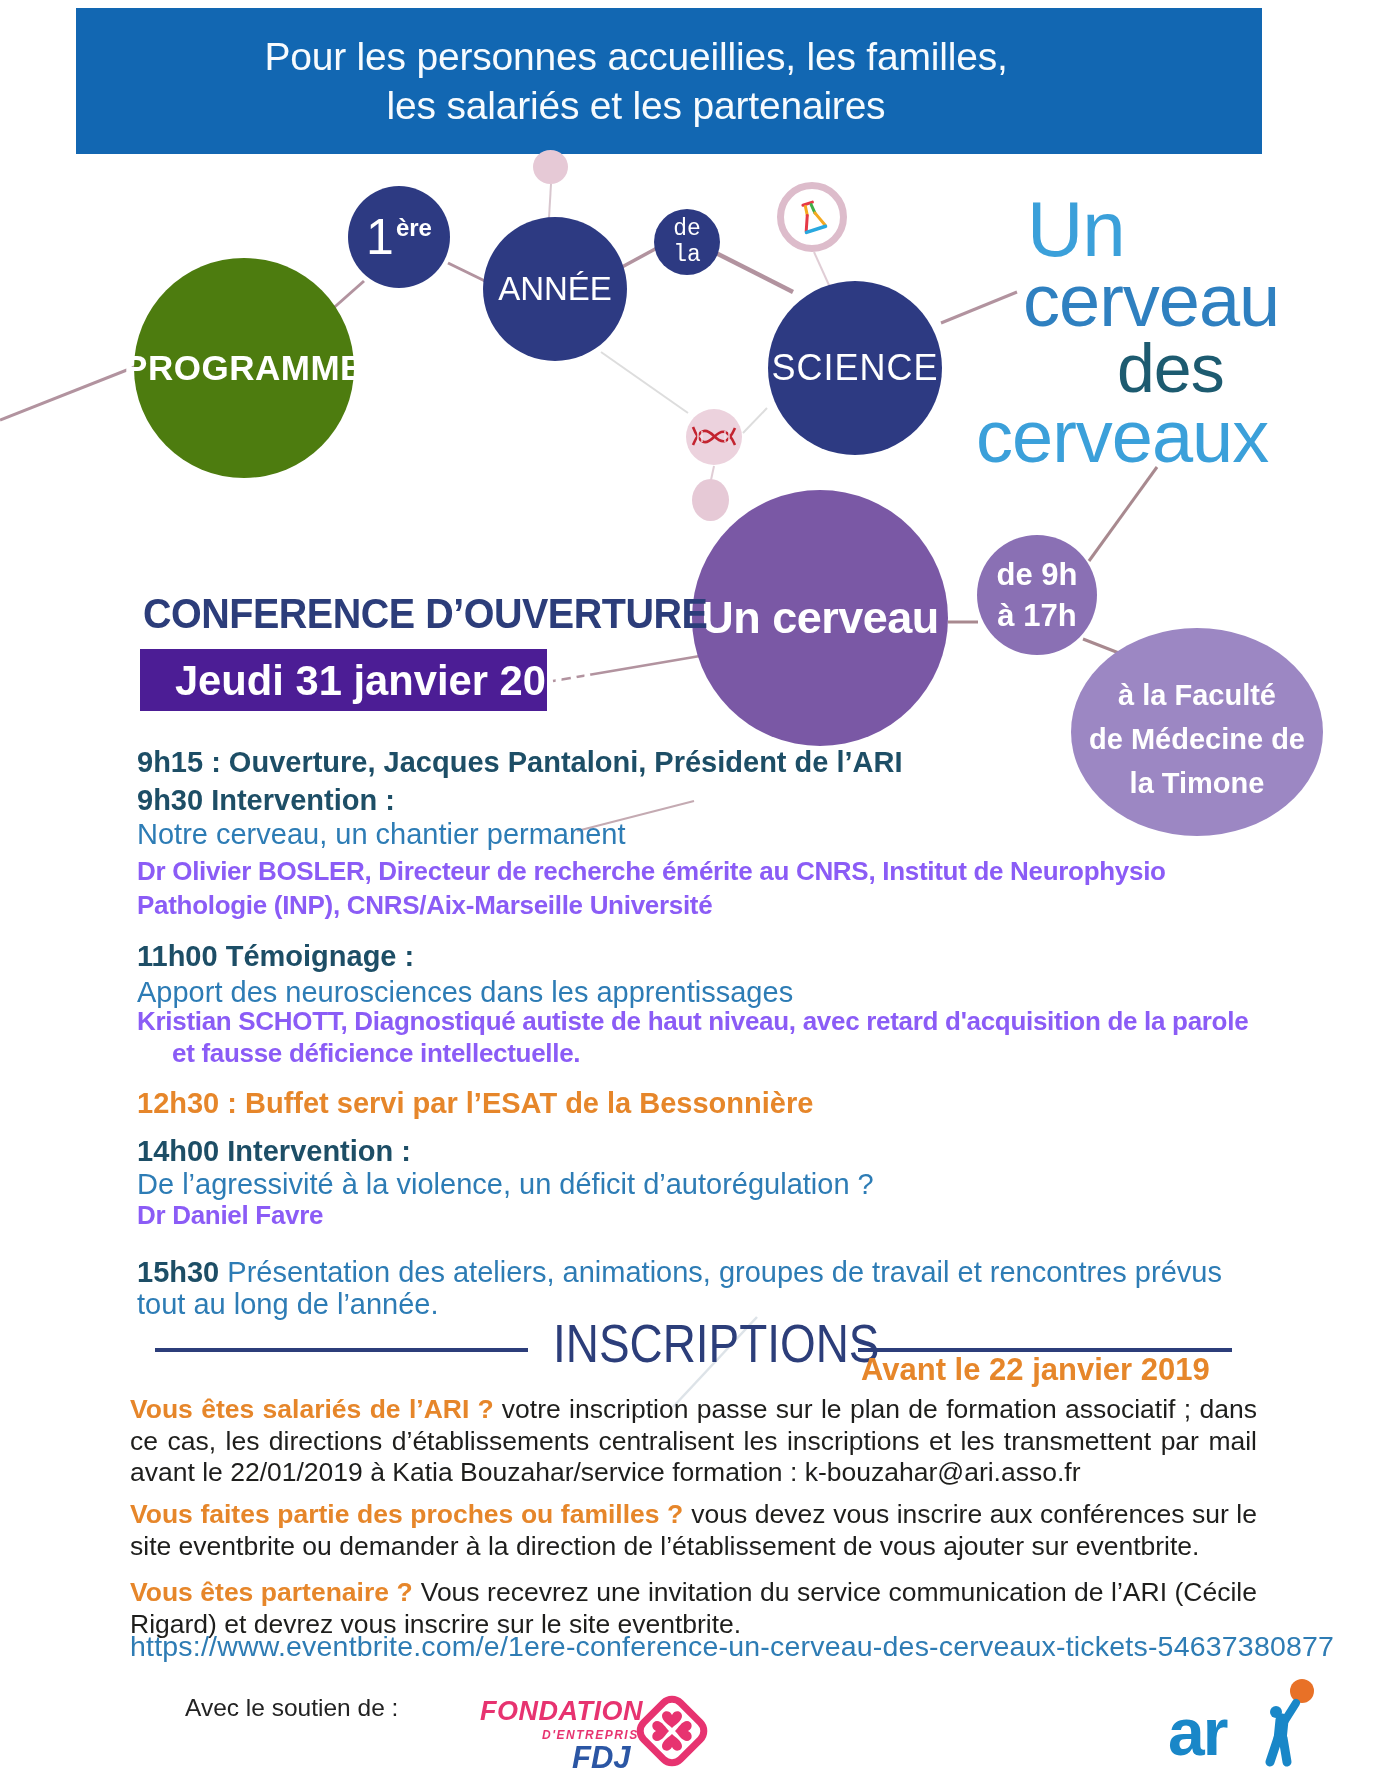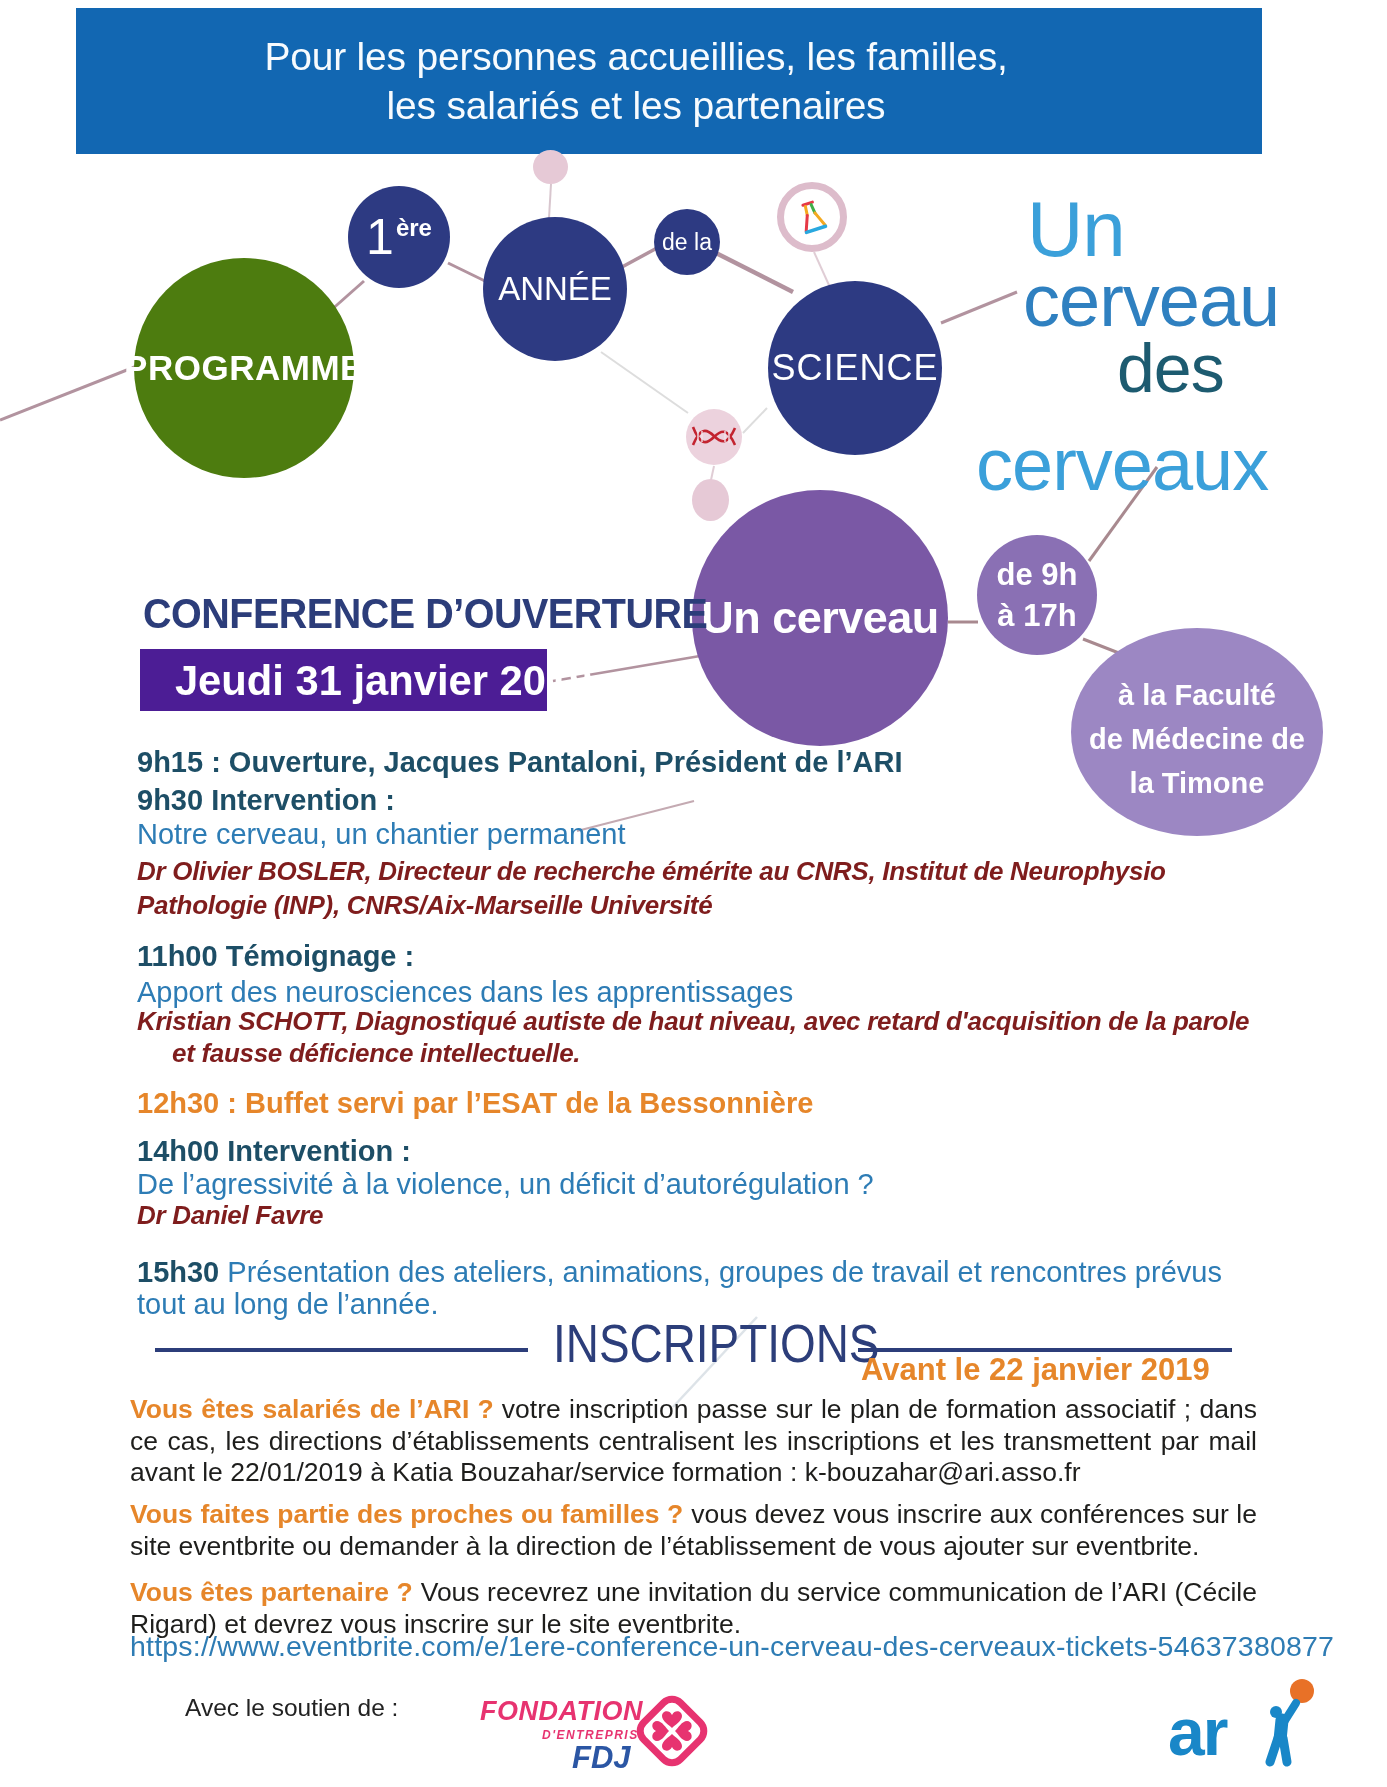--- a/index.html
+++ b/index.html
@@ -14,49 +14,49 @@
   
   svg.lines{position:absolute;left:0;top:0;z-index:2;}
 
   
   .circ{position:absolute;border-radius:50%;display:flex;align-items:center;justify-content:center;
         color:#fff;text-align:center;z-index:3;box-sizing:border-box;}
   .c-programme{left:134px;top:258px;width:220px;height:220px;background:#4d7c0f;font-size:35px;font-weight:700;letter-spacing:0.5px;}
   .c-premiere{left:348px;top:186px;width:102px;height:102px;background:#2d3a82;font-size:50px;font-weight:400;}
   .c-premiere sup{font-size:24px;font-weight:700;margin-left:2px;}
   .c-annee{left:483px;top:217px;width:144px;height:144px;background:#2d3a82;font-size:33px;}
-  .c-dela{left:654px;top:209px;width:66px;height:66px;background:#2d3a82;font-size:23px;}
+  .c-dela{left:654px;top:209px;width:66px;height:66px;background:#2d3a82;font-size:23px;font-family:Liberation Mono, monospace;}
   .c-flask{left:777px;top:182px;width:70px;height:70px;background:#ffffff;border:7px solid #ddbccb;}
   .c-science{left:768px;top:281px;width:174px;height:174px;background:#2d3a82;font-size:36px;letter-spacing:1px;}
   .c-pinktop{left:533px;top:150px;width:35px;height:34px;background:#e6c9d6;}
   .c-dna{left:686px;top:409px;width:56px;height:56px;background:#ecd2dd;}
   .c-pinksmall{left:692px;top:479px;width:37px;height:42px;background:#e6c9d6;}
   .c-uncerveau{left:692px;top:490px;width:256px;height:256px;background:#7a58a5;font-size:45px;font-weight:700;letter-spacing:-0.5px;}
   .c-de9h{left:977px;top:535px;width:120px;height:120px;background:#8a70b4;font-size:31px;font-weight:700;line-height:41px;}
   .c-faculte{left:1071px;top:628px;width:252px;height:208px;background:#9c87c3;font-size:29px;font-weight:700;line-height:44px;padding-top:14px;}
 
   
   .title-line{position:absolute;z-index:3;font-weight:400;letter-spacing:-1px;line-height:1;}
   .t-un{left:1027px;top:190px;font-size:78px;color:#3ba0da;}
   .t-cerveau{left:1023px;top:264px;font-size:74px;color:#2f80c0;}
   .t-des{left:1117px;top:334px;font-size:68px;color:#1d5b70;}
-  .t-cerveaux{left:976px;top:400px;font-size:74px;color:#3ba0da;margin-top:28px;}
+  .t-cerveaux{left:976px;top:400px;font-size:74px;color:#3ba0da;}
 
   
   .conf-heading{position:absolute;left:143px;top:590px;font-size:42px;font-weight:700;color:#2c3d7a;
       white-space:nowrap;transform:scaleX(0.94);transform-origin:left;letter-spacing:-0.5px;z-index:3;}
   .date-banner{position:absolute;left:140px;top:649px;width:407px;height:62px;background:#4c1d95;z-index:3;}
   .date-banner span{display:block;padding-left:36px;line-height:62px;color:#fff;font-size:43px;font-weight:700;
       white-space:nowrap;transform:scaleX(0.97);transform-origin:left;}
 
   
   .sched{position:absolute;left:137px;white-space:nowrap;z-index:3;}
   .st-time{font-weight:700;color:#1d4e66;font-size:29px;}
   .st-topic{color:#2d7cb5;font-size:29px;}
-  .st-speaker{color:#7f1d1d;font-style:italic;font-weight:700;font-size:26px;letter-spacing:-0.3px;}
+  .st-speaker{color:#8b5cf6;font-weight:700;font-size:26px;letter-spacing:-0.3px;}
   .st-buffet{color:#e6862a;font-weight:700;font-size:29px;}
   .s0{top:746px;}.s1{top:784px;}.s2{top:818px;}.s3{top:856px;}.s4{top:890px;}
   .s5{top:940px;}.s6{top:976px;}.s7{top:1006px;}.s8{top:1038px;margin-left:35px;}
   .s9{top:1087px;}.s10{top:1135px;}.s11{top:1168px;}.s12{top:1200px;}
   .s13{top:1256px;}.s14{top:1288px;}
 
   
   .insc-title{position:absolute;left:553px;top:1312px;font-size:54px;font-weight:400;color:#2c3e7a;
       white-space:nowrap;transform:scaleX(0.85);transform-origin:left;z-index:3;}
   .rule{position:absolute;height:4px;background:#2c3e7a;z-index:3;}

